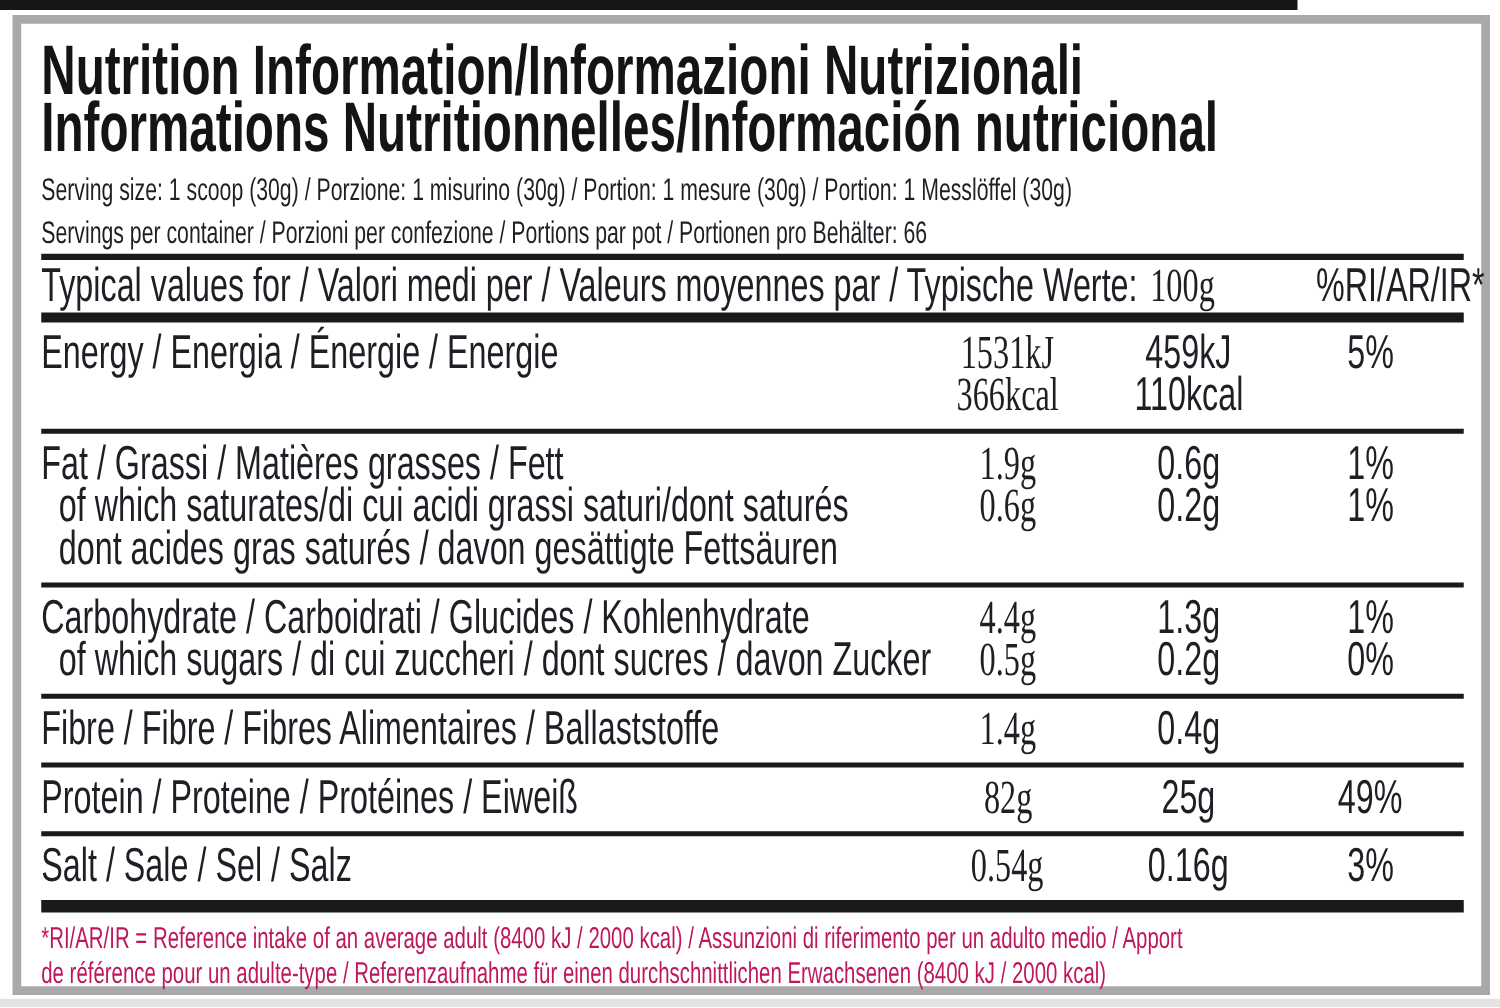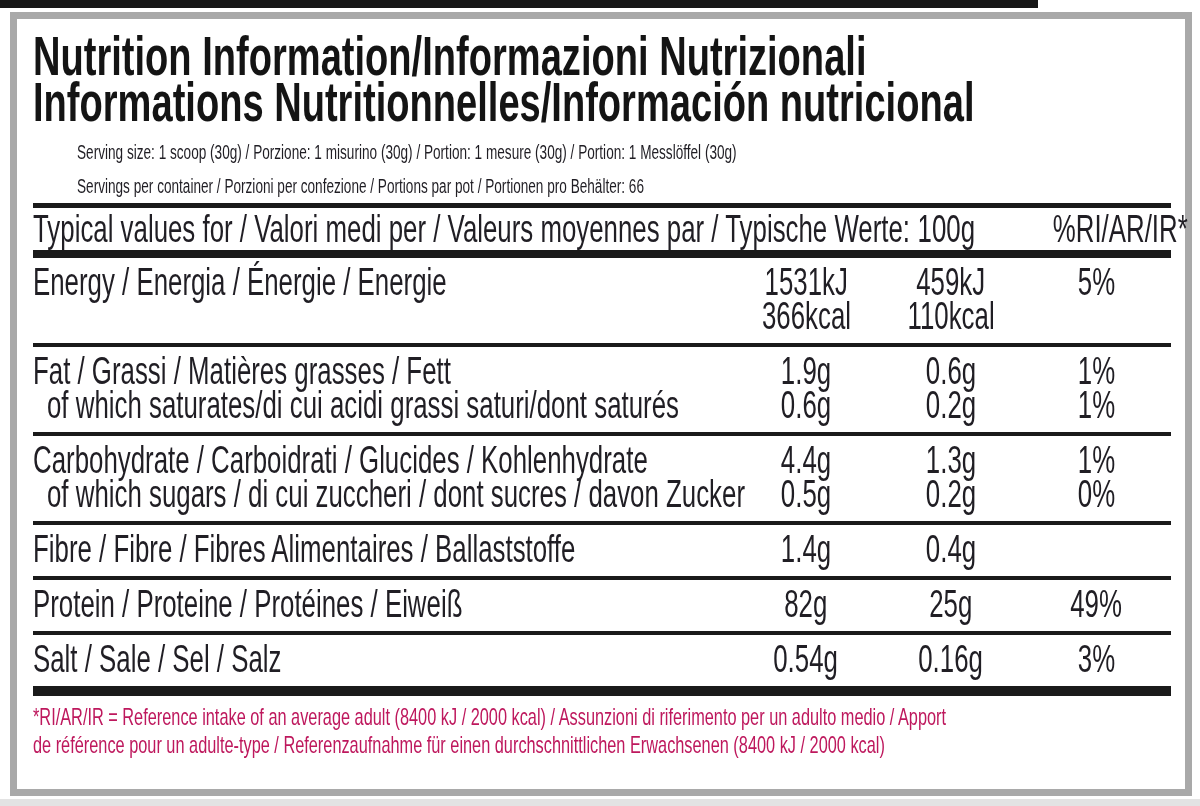--- a/index.html
+++ b/index.html
@@ -49,41 +49,40 @@
   .title {
     margin: 6px 0 0 0;
     font-size: 56px;
     font-weight: bold;
     line-height: 46px;
     color: #141414;
   }
   .title div { height: 46px; }
   .serving {
     margin-top: 10px;
-    font-size: 20px;
+    font-size: 25px;
     line-height: 34px;
-    margin-left: 44px;
   }
   .bar { background: #1a1a1a; }
   .bar.thin { height: 5px; }
   .bar.thick { height: 8px; }
   .bar.footer { height: 10px; }
   .divider { height: 4px; background: #1a1a1a; }
   .trow { padding: 7px 0 10px 0; }
   .trow.header { padding: 4px 0 4px 0; }
   .tline {
     display: flex;
     align-items: baseline;
     font-size: 38px;
     line-height: 34px;
   }
   .lbl { flex: 1 1 0; min-width: 0; }
   .lbl.ind { padding-left: 14px; }
   .cell { flex: 0 0 auto; text-align: center; }
-  .c100 { width: 150px; }
+  .c100 { width: 150px; font-family: Liberation Serif, serif; }
   .c30  { width: 140px; }
   .cri  { width: 150px; }
   .footnote {
     padding-top: 7px;
     font-size: 24px;
     line-height: 28px;
     color: #be185d;
   }
 </style>
 </head>
@@ -138,20 +137,26 @@
         <span class="cell c100"><span class="cxc">1.9g</span></span>
         <span class="cell c30"><span class="cxc">0.6g</span></span>
         <span class="cell cri"><span class="cxc">1%</span></span>
       </div>
       <div class="tline">
         <span class="lbl ind"><span class="cx">of which saturates/di cui acidi grassi saturi/dont saturés</span></span>
         <span class="cell c100"><span class="cxc">0.6g</span></span>
         <span class="cell c30"><span class="cxc">0.2g</span></span>
         <span class="cell cri"><span class="cxc">1%</span></span>
       </div>
+      <div class="tline">
+        <span class="lbl ind"><span class="cx">dont acides gras saturés / davon gesättigte Fettsäuren</span></span>
+        <span class="cell c100"><span class="cxc"></span></span>
+        <span class="cell c30"><span class="cxc"></span></span>
+        <span class="cell cri"><span class="cxc"></span></span>
+      </div>
     </div>
     <div class="divider"></div>
 
     <div class="trow">
       <div class="tline">
         <span class="lbl"><span class="cx">Carbohydrate / Carboidrati / Glucides / Kohlenhydrate</span></span>
         <span class="cell c100"><span class="cxc">4.4g</span></span>
         <span class="cell c30"><span class="cxc">1.3g</span></span>
         <span class="cell cri"><span class="cxc">1%</span></span>
       </div>

